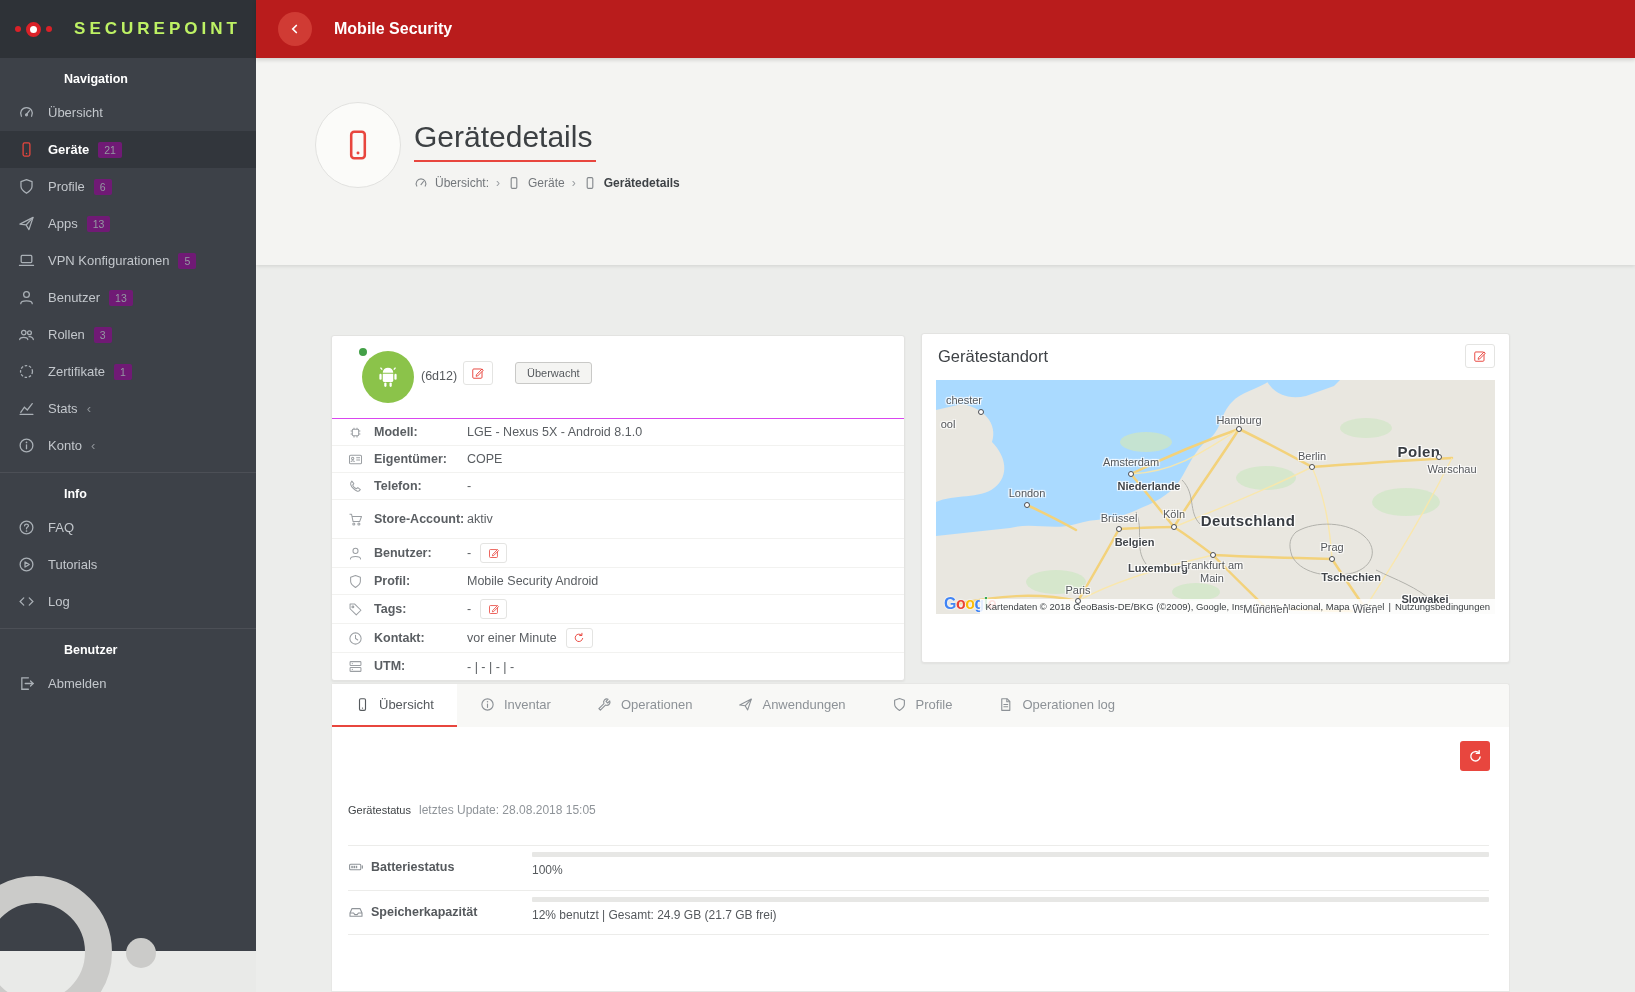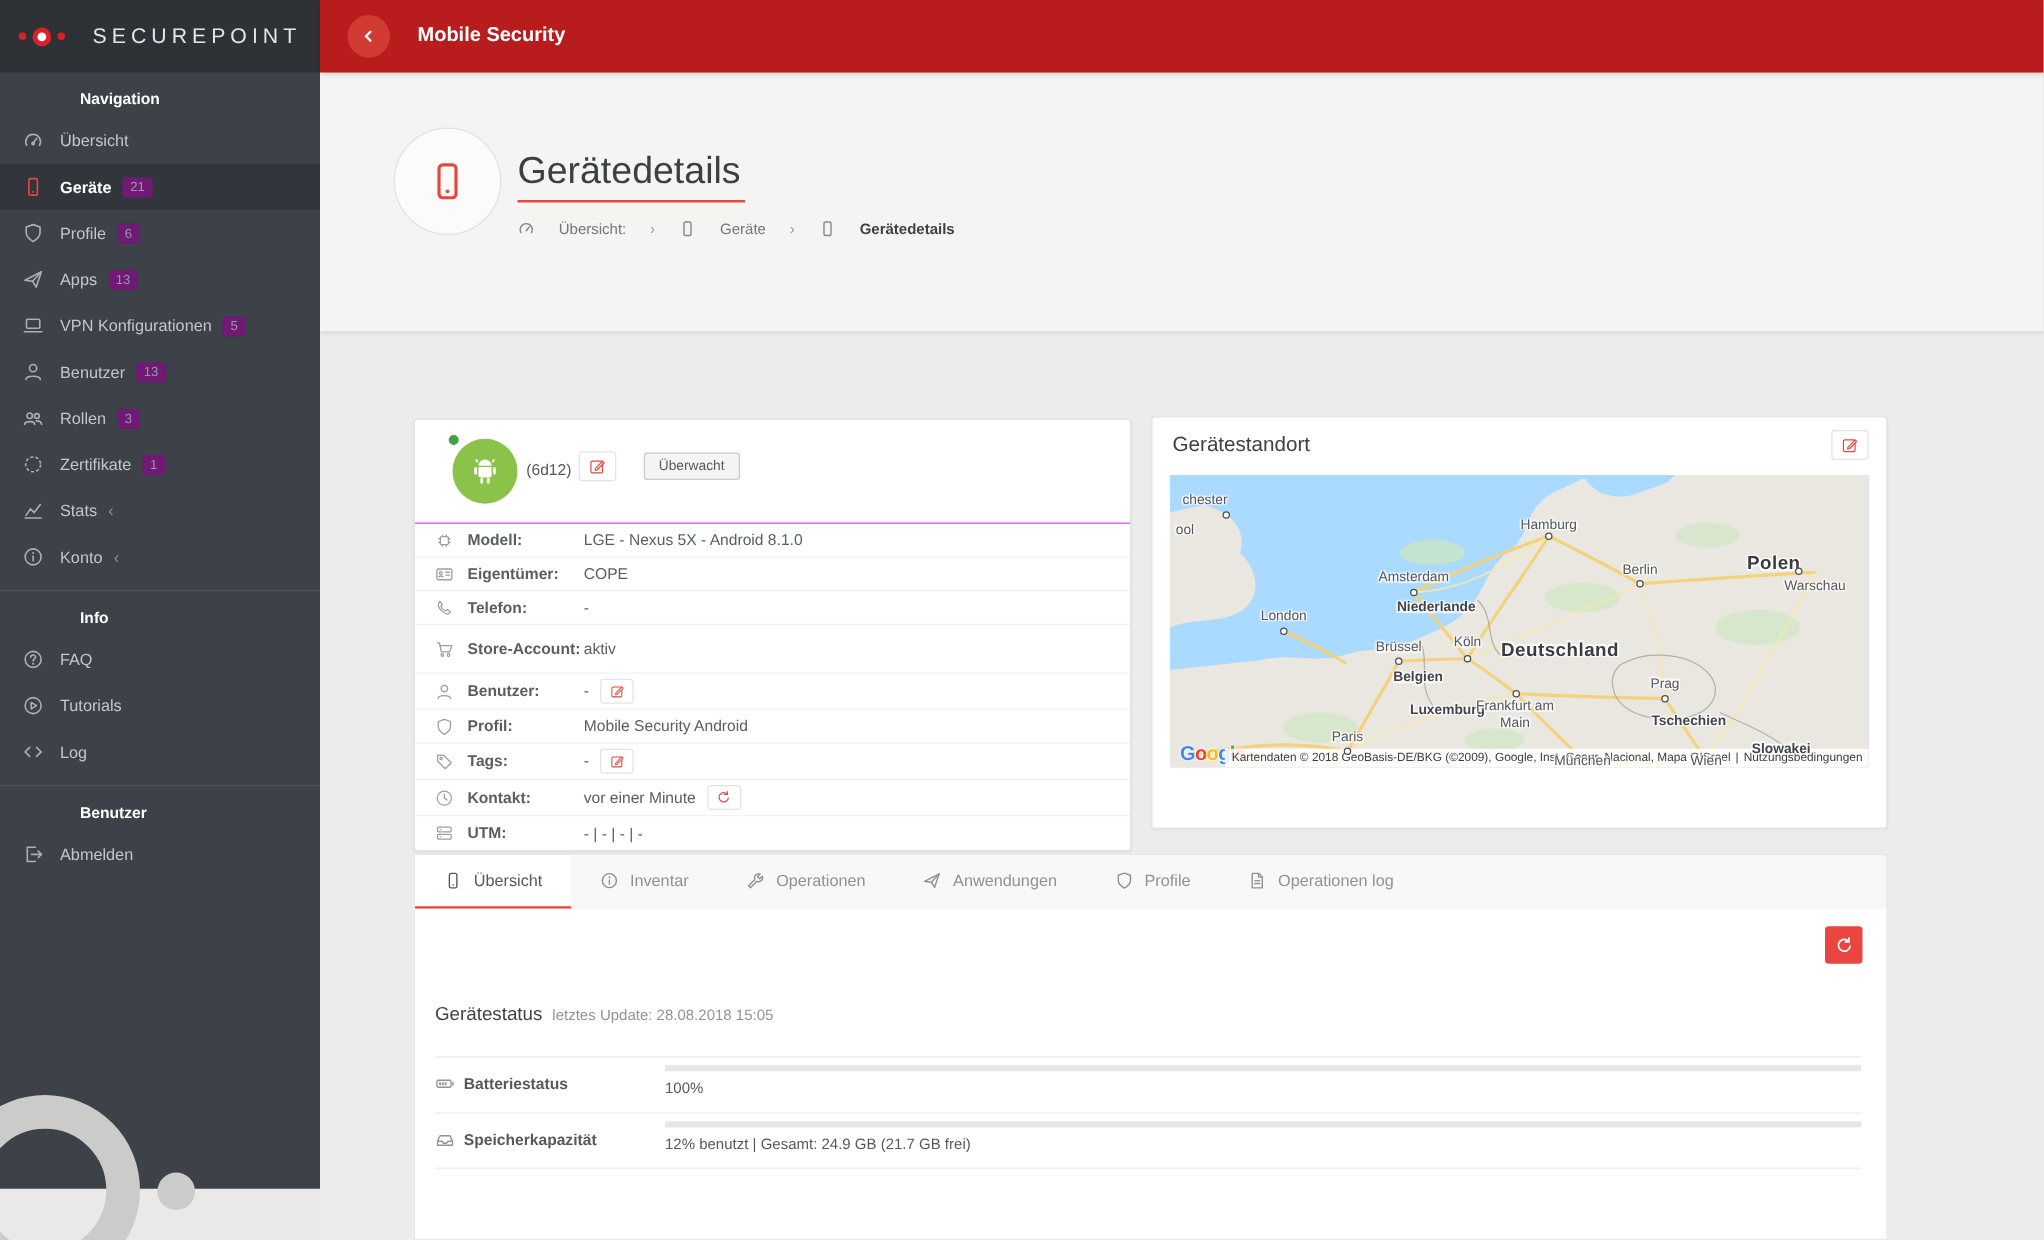--- a/index.html
+++ b/index.html
@@ -5,21 +5,21 @@
   * { margin:0; padding:0; box-sizing:border-box; }
   html,body { width:1635px; height:992px; overflow:hidden; }
   body { font-family:"Liberation Sans", sans-serif; background:#e9eae8; position:relative; color:#55595d; }
   svg { display:block; }
 
   
   .sidebar { position:absolute; left:0; top:0; width:256px; height:951px; background:#3d4148; z-index:2; }
   .logo-strip { height:58px; background:#2e3237; display:flex; align-items:center; justify-content:center; gap:5px; }
   .logo-dot { width:6px; height:6px; border-radius:50%; background:#da2128; }
   .logo-ring { width:15px; height:15px; border-radius:50%; border:4px solid #da2128; background:#fff; }
-  .logo-text { color:#e5e5e5; font-weight:normal; font-size:17px; letter-spacing:4px; margin-left:17px; }
+  .logo-text { color:#bef264; font-weight:bold; font-size:17px; letter-spacing:4px; margin-left:17px; }
   .side-section { padding:14px 18px 8px; color:#ffffff; font-weight:bold; font-size:12.5px;margin-left:46px; }
   .side-sep { border-top:1px solid rgba(255,255,255,0.08); margin-top:8px; }
   .side-item { height:37px; display:flex; align-items:center; padding:0 18px; color:#c3c7cc; font-size:13px; cursor:pointer; }
   .side-item .sicon { width:17px; height:17px; margin-right:13px; color:#aab0b6; flex:0 0 auto; }
   .side-item.active { background:#32363c; color:#ffffff; font-weight:bold; }
   .side-item.active .sicon { color:#e8463e; }
   .side-badge { margin-left:9px; background:#701a75; color:#949aa2; font-size:10.5px; font-weight:normal; padding:2px 6px; border-radius:2px; }
   .side-chev { margin-left:9px; color:#8d9196; font-size:13px; }
   .wm-ring { position:absolute; left:-40px; top:876px; width:152px; height:152px; border:27px solid #cbcbc9; border-radius:50%; z-index:3; }
   .wm-dot { position:absolute; left:126px; top:938px; width:30px; height:30px; border-radius:50%; background:#cbcbc9; z-index:3; }
@@ -27,21 +27,21 @@
   
   .topbar { position:absolute; left:256px; right:0; top:0; height:58px; background:#b91c1c; display:flex; align-items:center; padding:0 22px; z-index:2; box-shadow:0 2px 4px rgba(0,0,0,.15); }
   .back-btn { width:34px; height:34px; border-radius:50%; background:#d03b34; color:#fff; display:flex; align-items:center; justify-content:center; cursor:pointer; }
   .topbar-title { color:#fff; font-weight:bold; font-size:16px; margin-left:22px; }
 
   
   .main { position:absolute; left:256px; right:0; top:58px; bottom:0; background:#ecedeb; overflow:hidden; }
   .headband { position:absolute; left:0; top:0; width:100%; height:207px; background:#f4f4f2; box-shadow:0 1px 4px rgba(0,0,0,.12); }
   .title-avatar { position:absolute; left:59px; top:44px; width:86px; height:86px; border-radius:50%; background:#fbfbf9; border:1px solid #e2e2e0; display:flex; align-items:center; justify-content:center; color:#e8463e; }
   .page-title { position:absolute; left:158px; top:62px; font-size:30px; color:#3c4043; display:inline-block; border-bottom:2px solid #e8463e; padding:0 4px 6px 0; }
-  .breadcrumb { position:absolute; left:158px; top:118px; display:flex; align-items:flex-start; gap:19px; font-size:12px; color:#72767a; }
+  .breadcrumb { position:absolute; left:158px; top:118px; display:flex; align-items:flex-start; gap:7px; font-size:12px; color:#72767a; }
   .breadcrumb .bicon { width:14px; height:14px; color:#85898d; }
   .crumb { cursor:pointer; }
   .crumb.last { color:#3e4246; font-weight:bold; cursor:default; }
   .bsep { color:#9a9ea2; }
 
   .card { position:absolute; background:#fff; border:1px solid #e3e3e1; border-radius:3px; box-shadow:0 1px 2px rgba(0,0,0,.05); }
   .card-device { left:75px; top:277px; width:574px; }
   .card-map { left:665px; top:275px; width:589px; height:330px; }
   .card-tabs { left:75px; top:625px; width:1179px; height:309px; border:none; background:transparent; box-shadow:none; }
 
@@ -77,21 +77,21 @@
   .map-attrib .terms { cursor:pointer; }
 
   
   .tabstrip { display:flex; height:44px; background:#f8f8f6; border:1px solid #e7e7e5; border-bottom:none; border-radius:3px 3px 0 0; }
   .tab { display:flex; align-items:center; gap:9px; padding:0 23px; font-size:13px; color:#8d9297; border-bottom:2px solid transparent; cursor:pointer; }
   .tab .ticon { width:15px; height:15px; }
   .tab.active { background:#fff; color:#55595d; border-bottom-color:#e8463e; }
   .tabcontent { position:relative; background:#fff; height:265px; border:1px solid #e7e7e5; border-top:none; }
   .refresh-fab { position:absolute; right:19px; top:14px; width:30px; height:30px; background:#e8463e; border:none; border-radius:3px; color:#fff; display:flex; align-items:center; justify-content:center; cursor:pointer; }
   .status-head { position:absolute; left:16px; top:76px; display:flex; align-items:baseline; gap:8px; }
-  .status-title { font-size:15px; color:#3f4346; }
+  .status-title { font-size:11px; color:#3f4346; }
   .status-subtitle { font-size:12px; color:#8f9499; }
   .status-table { position:absolute; left:16px; right:20px; top:118px; }
   .srow { position:relative; height:45px; border-top:1px solid #ececea; }
   .srow:last-child { border-bottom:1px solid #ececea; }
   .slabel { position:absolute; left:0; top:13px; display:flex; align-items:center; gap:7px; font-weight:bold; font-size:12.5px; color:#55595d; width:184px; }
   .slabel .sic { width:16px; height:16px; color:#8f9499; }
   .sbar { position:absolute; left:184px; right:0; top:6px; height:5px; background:#e7e7e5; border-radius:1px; overflow:hidden; }
   .sbar .fill { height:100%; }
   .stext { position:absolute; left:184px; top:17px; font-size:12px; color:#55595d; }
 </style>

